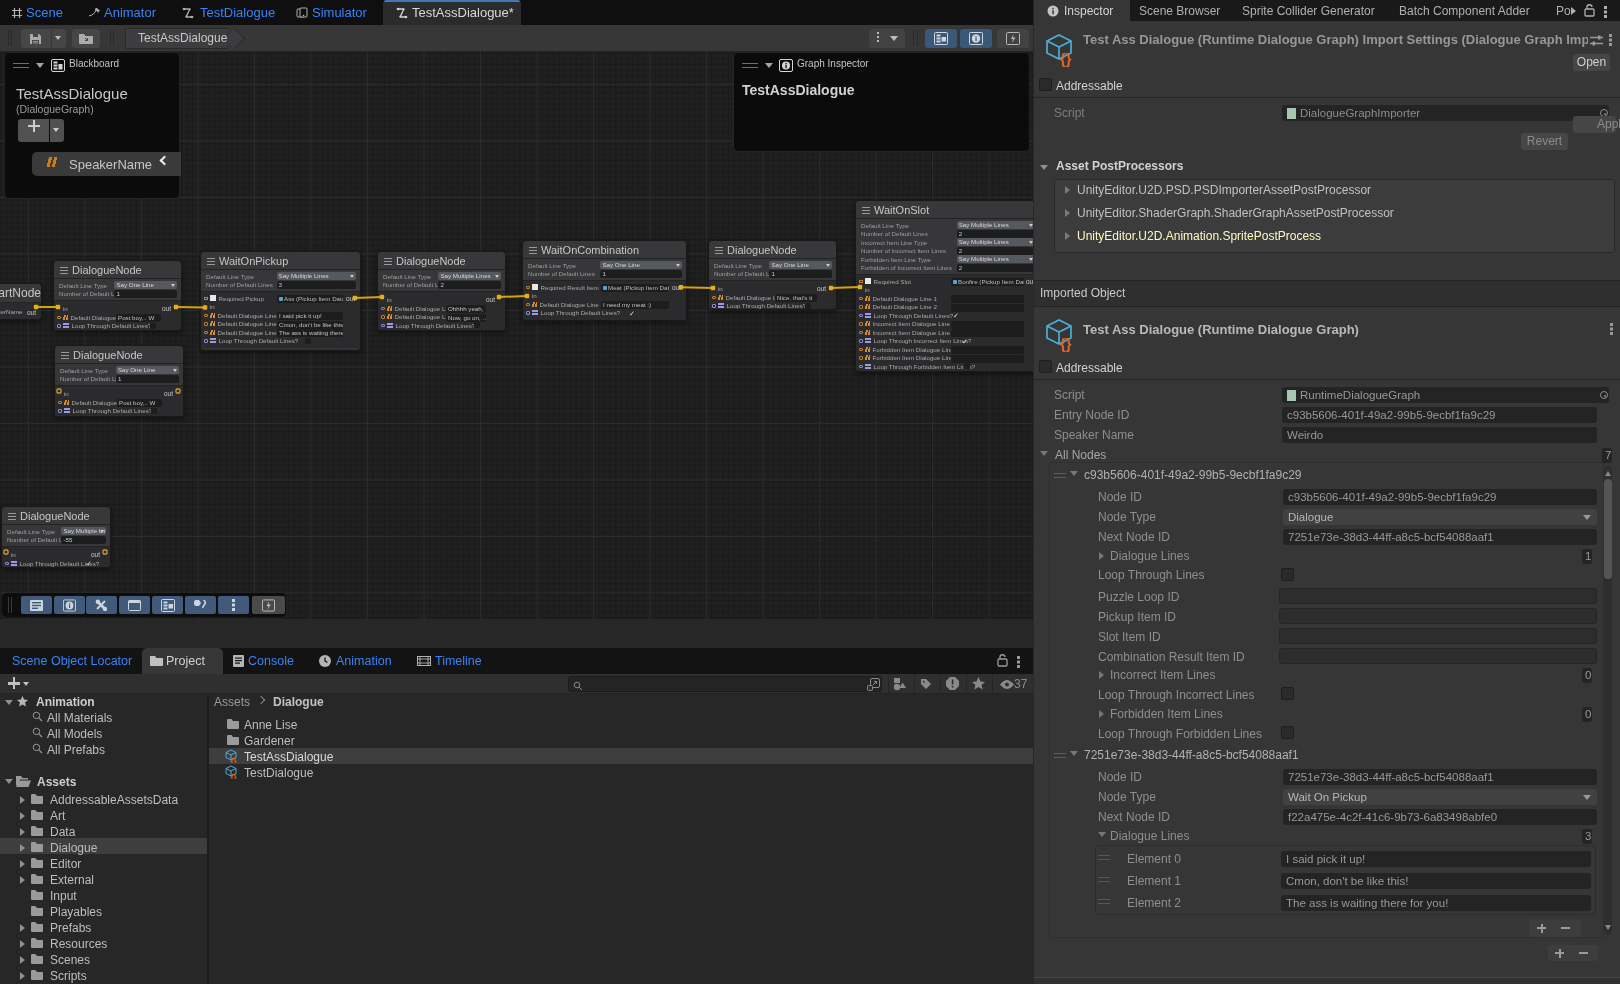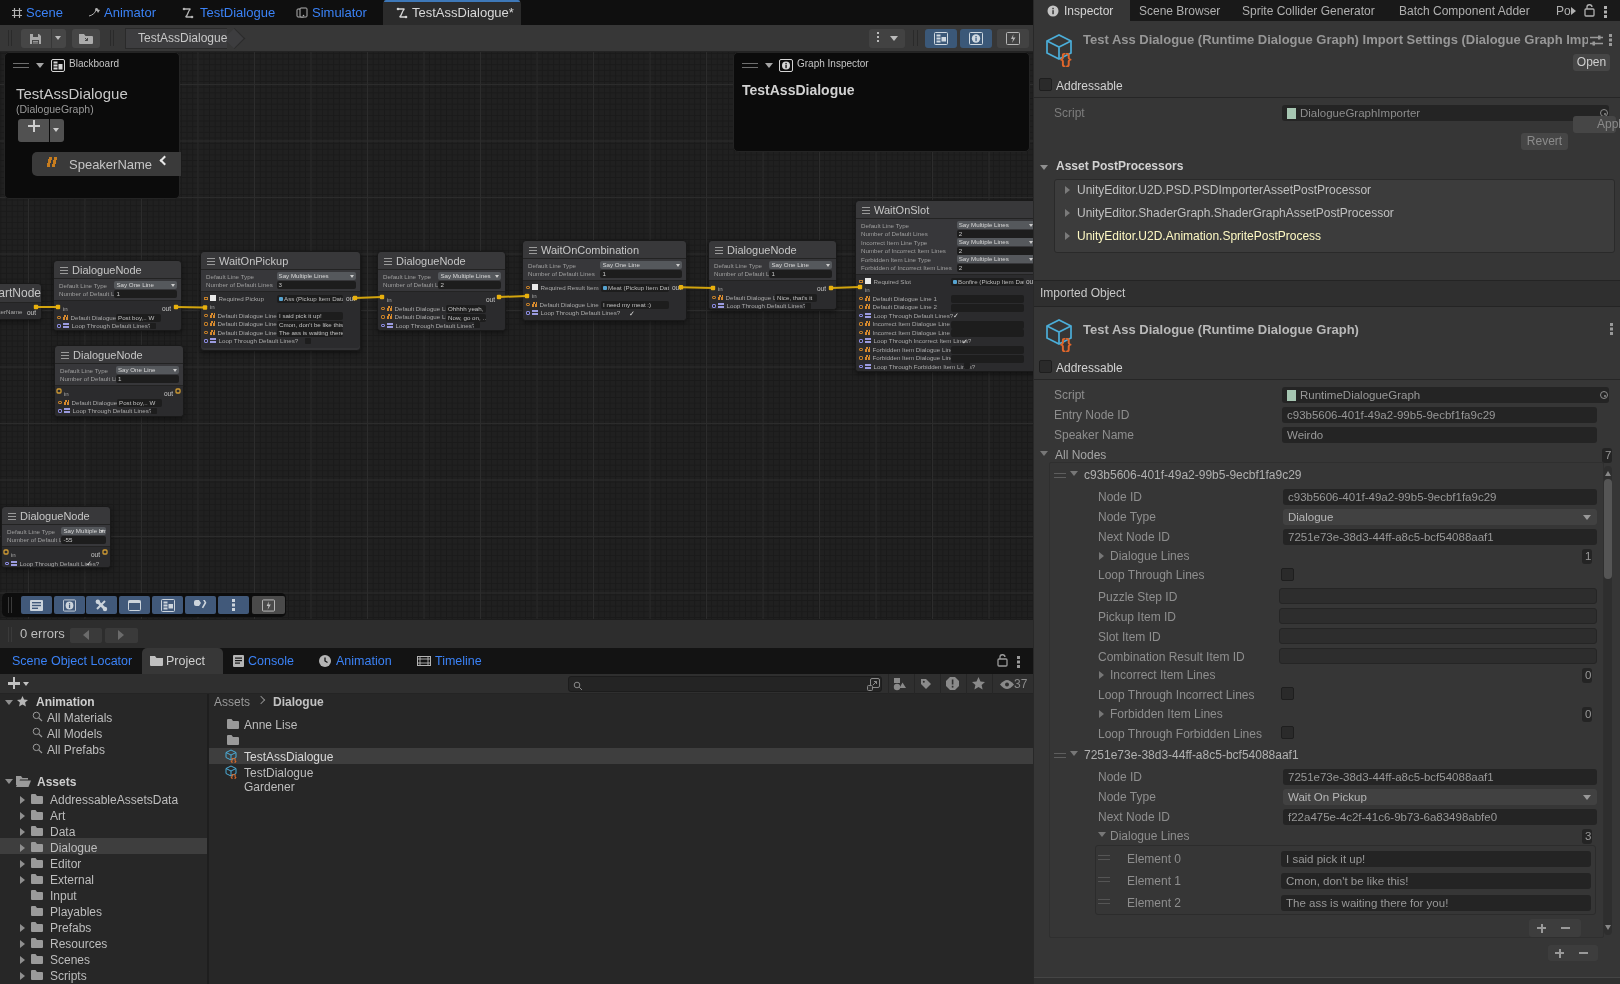--- a/index.html
+++ b/index.html
@@ -630,29 +630,20 @@
  <div class="bbtn" style="left:216px;"></div>
  <div style="position:absolute;left:230px;top:6px;width:2.5px;height:2.5px;background:#ccd4dc;box-shadow:0 4.5px #ccd4dc,0 9px #ccd4dc;"></div>
  <div class="bbtn" style="left:250px;width:33px;background:#4a4a4a;"></div>
  <svg class="abs" style="left:260px;top:6px" width="13" height="13" viewBox="0 0 14 13">
           <rect x="0.5" y="0.5" width="13" height="12" rx="1" stroke="#c2c2c2" fill="none"></rect>
           <path d="M7.5 2L5 7h2l-1 4 3.5-5.5H7z" fill="#c2c2c2"></path>
         </svg>
 </div>
 </div>
 
-<div id="errbar">
- <div style="position:absolute;left:8px;top:7px;width:1px;height:15px;background:#3a3a3a"></div>
- <div style="position:absolute;left:11px;top:7px;width:1px;height:15px;background:#3a3a3a"></div>
- <div style="position:absolute;left:20px;top:6px;font-size:13px;color:#bdbdbd;">0 errors</div>
- <div style="position:absolute;left:70px;top:8px;width:32px;height:15px;background:#3a3a3a;border-radius:2px;"></div>
- <div style="position:absolute;left:105px;top:8px;width:33px;height:15px;background:#3a3a3a;border-radius:2px;"></div>
- <div style="position:absolute;left:83px;top:10px;border-top:5px solid transparent;border-bottom:5px solid transparent;border-right:6px solid #6b6b6b;"></div>
- <div style="position:absolute;left:118px;top:10px;border-top:5px solid transparent;border-bottom:5px solid transparent;border-left:6px solid #6b6b6b;"></div>
-</div>
 
 <div id="ptabs">
  <div class="ptact"></div>
  <div class="tabtxt" style="left:12px;top:6px;font-size:12.5px;">Scene Object Locator</div>
  <svg class="abs" style="left:150px;top:8px" width="13" height="10" viewBox="0 0 13 10">
         <path d="M0 0h5l1.5 2H13v7a1 1 0 01-1 1H1a1 1 0 01-1-1z" fill="#c0c0c0"></path>
       </svg>
  <div class="tabtxt" style="left:166px;top:6px;font-size:12.5px;color:#d0d0d0;">Project</div>
  <svg class="abs" style="left:233px;top:7px" width="11" height="12" viewBox="0 0 11 12">
         <rect width="11" height="12" rx="1" fill="#b5b5b5"></rect>
@@ -816,21 +807,21 @@
   <div style="position:absolute;left:5px;top:1px;font-size:12px;color:#9a9a9a;">Assets</div>
   <div style="position:absolute;left:49px;top:3px;width:6px;height:6px;border-right:1.6px solid #8a8a8a;border-top:1.6px solid #8a8a8a;transform:rotate(45deg);"></div>
   <div style="position:absolute;left:64px;top:1px;font-size:12px;font-weight:bold;color:#c2c2c2;">Dialogue</div>
   <svg class="abs" style="left:18px;top:25px" width="12" height="10" viewBox="0 0 12 10">
           <path d="M0 1a1 1 0 011-1h3.5L6 2h5a1 1 0 011 1v6a1 1 0 01-1 1H1a1 1 0 01-1-1z" fill="#9a9a9a"></path>
         </svg>
   <div class="trow" style="left:35px;top:23px;">Anne Lise</div>
   <svg class="abs" style="left:18px;top:41px" width="12" height="10" viewBox="0 0 12 10">
           <path d="M0 1a1 1 0 011-1h3.5L6 2h5a1 1 0 011 1v6a1 1 0 01-1 1H1a1 1 0 01-1-1z" fill="#9a9a9a"></path>
         </svg>
-  <div class="trow" style="left:35px;top:39px;margin-top:46px;">Gardener</div>
+  <div class="trow" style="left:35px;top:39px;">Gardener</div>
   <div class="selrow" style="left:0;top:54px;width:824px;"></div>
   <svg class="abs" style="left:16px;top:55px" width="14" height="14" viewBox="0 0 14 14">
           <path d="M1 3.5L6 1l5 2.5v5L6 11 1 8.5z" stroke="#4badd8" fill="none"></path>
           <path d="M1 3.5L6 6l5-2.5M6 6v5" stroke="#4badd8" fill="none"></path>
           <text x="5.5" y="13.5" font-size="8" fill="#e06c2b" font-weight="bold" font-family="Liberation Sans">{}</text>
         </svg>
   <div class="trow" style="left:35px;top:55px;color:#d8d8d8;">TestAssDialogue</div>
   <svg class="abs" style="left:16px;top:71px" width="14" height="14" viewBox="0 0 14 14">
           <path d="M1 3.5L6 1l5 2.5v5L6 11 1 8.5z" stroke="#4badd8" fill="none"></path>
           <path d="M1 3.5L6 6l5-2.5M6 6v5" stroke="#4badd8" fill="none"></path>
@@ -931,21 +922,21 @@
  <div class="fld" style="left:249px;top:489px;width:314px;">c93b5606-401f-49a2-99b5-9ecbf1fa9c29</div>
  <div class="lab" style="left:64px;top:510px;">Node Type</div>
  <div class="drop" style="left:249px;top:509px;width:314px;color:#b5b5b5;">Dialogue</div>
  <div class="lab" style="left:64px;top:530px;">Next Node ID</div>
  <div class="fld" style="left:249px;top:529px;width:314px;">7251e73e-38d3-44ff-a8c5-bcf54088aaf1</div>
  <div class="tri-r" style="left:65px;top:552px;border-left-color:#777;"></div>
  <div class="lab" style="left:76px;top:549px;">Dialogue Lines</div>
  <div class="badge" style="left:548px;top:549px;width:10px;">1</div>
  <div class="lab" style="left:64px;top:568px;">Loop Through Lines</div>
  <div class="chk" style="left:247px;top:568px;"></div>
- <div class="lab" style="left:64px;top:590px;">Puzzle Step ID</div>
+ <div class="lab" style="left:64px;top:590px;">Puzzle Loop ID</div>
  <div class="fld" style="left:245px;top:588px;width:318px;background:#2d2d2d;border:1px solid #252525;"></div>
  <div class="lab" style="left:64px;top:610px;">Pickup Item ID</div>
  <div class="fld" style="left:245px;top:608px;width:318px;background:#2d2d2d;border:1px solid #252525;"></div>
  <div class="lab" style="left:64px;top:630px;">Slot Item ID</div>
  <div class="fld" style="left:245px;top:628px;width:318px;background:#2d2d2d;border:1px solid #252525;"></div>
  <div class="lab" style="left:64px;top:650px;">Combination Result Item ID</div>
  <div class="fld" style="left:245px;top:648px;width:318px;background:#2d2d2d;border:1px solid #252525;"></div>
  <div class="tri-r" style="left:65px;top:671px;border-left-color:#777;"></div>
  <div class="lab" style="left:76px;top:668px;">Incorrect Item Lines</div>
  <div class="badge" style="left:548px;top:668px;width:10px;">0</div>

